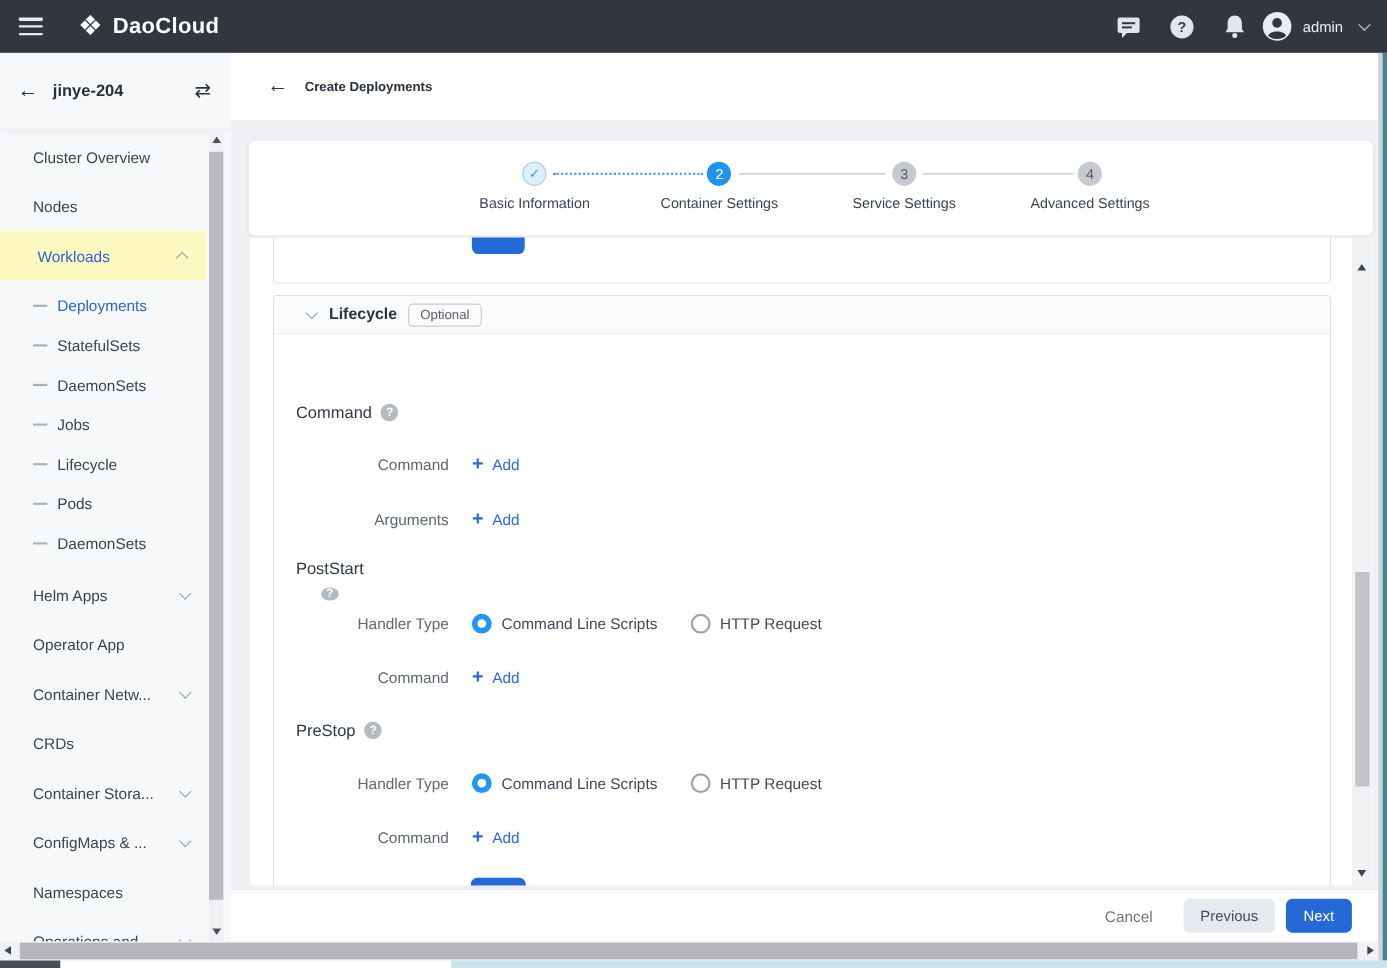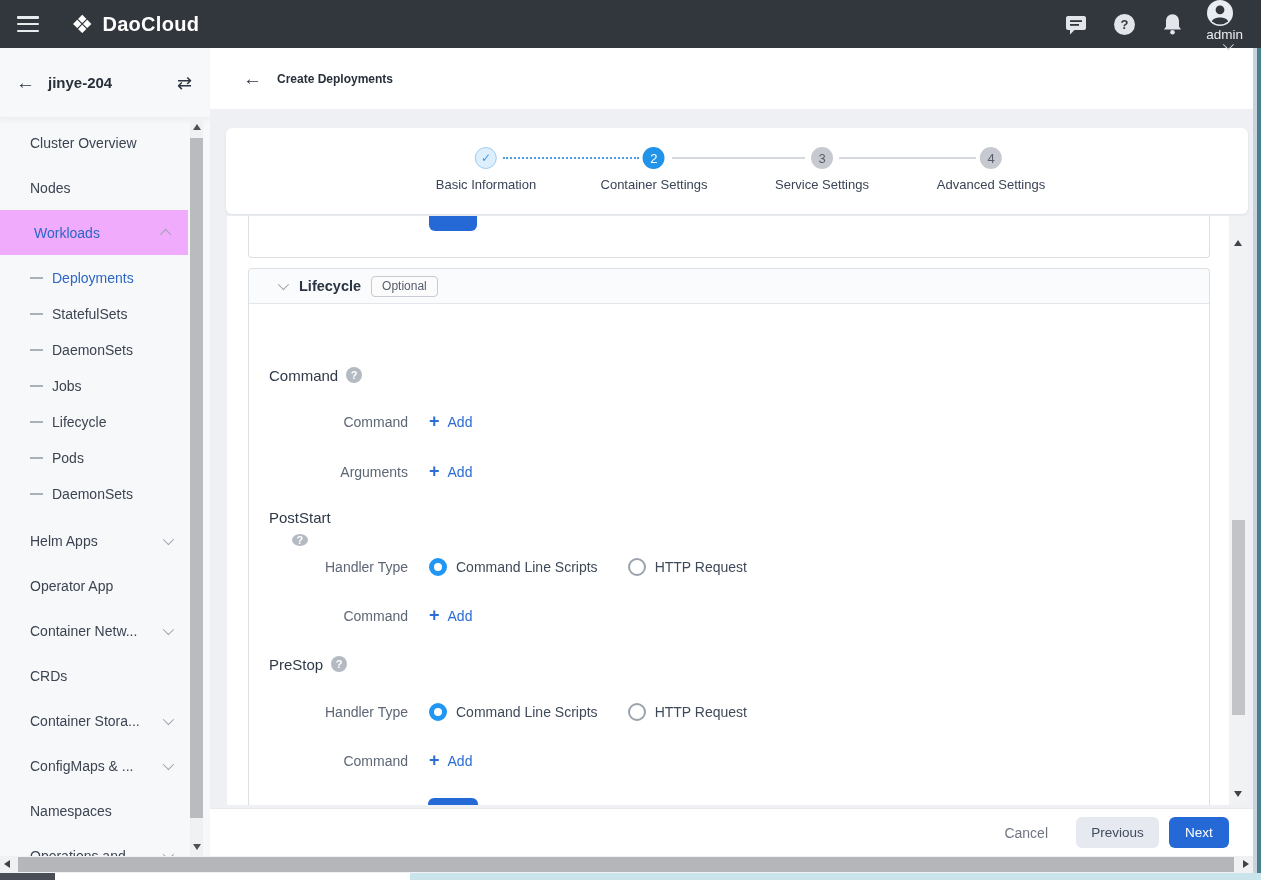--- a/index.html
+++ b/index.html
@@ -9,38 +9,38 @@
   
   .topbar{position:absolute;left:0;top:0;width:1261px;height:48px;background:#32363d;
     display:flex;align-items:center;color:#fff;z-index:30;}
   .hamburger{width:22px;height:16px;margin-left:17px;display:flex;flex-direction:column;justify-content:space-between;cursor:pointer;}
   .hamburger span{display:block;height:2.5px;background:#e8ebee;border-radius:1px;}
   .brand{display:flex;align-items:center;margin-left:32px;gap:9px;}
   .brand-icon{font-size:25px;color:#fff;line-height:1;}
   .brand-name{font-size:20px;font-weight:bold;letter-spacing:.3px;color:#fff;}
   .topbar-right{margin-left:auto;display:flex;align-items:center;padding-right:18px;}
   .tb-ic{margin-left:26px;display:flex;align-items:center;cursor:pointer;}
-  .tb-user{display:flex;align-items:center;margin-left:14px;cursor:pointer;flex-direction:column;}
+  .tb-user{display:flex;align-items:center;margin-left:14px;cursor:pointer;}
   .tb-username{font-size:13.5px;color:#eceef1;margin-left:9px;}
   .chev{display:inline-block;width:8px;height:8px;border-right:1.6px solid #9aa1ab;border-bottom:1.6px solid #9aa1ab;}
   .chev.down{transform:rotate(45deg) translateY(-2px);}
   .chev.up{transform:rotate(-135deg) translateY(-2px);}
   .chev.light{border-color:#cfd4da;margin-left:14px;}
 
   
   .sidebar{position:absolute;left:0;top:48px;width:210px;height:808px;background:#f7f8fa;overflow:hidden;z-index:10;}
   .sidebar-header{height:70px;display:flex;align-items:center;padding:0 18px 0 16px;
     border-bottom:1px solid #eceef1;box-shadow:0 2px 6px rgba(40,50,70,.06);position:relative;z-index:2;background:#f7f8fa;}
   .back-arrow{font-size:19px;color:#2b3442;line-height:1;cursor:pointer;}
   .cluster-name{font-size:15px;font-weight:bold;color:#27303b;margin-left:13px;}
   .switch-ic{margin-left:auto;font-size:18px;color:#2b3442;cursor:pointer;}
   .side-nav{position:absolute;left:0;top:72px;width:188px;bottom:0;overflow:hidden;}
   .nav-item{height:45px;display:flex;align-items:center;padding:0 17px 0 30px;font-size:14px;color:#3c4452;cursor:pointer;}
   .nav-item .chev{margin-left:auto;}
-  .nav-item.active-parent{background:#f0abfc;color:#2c66c6;padding-left:34px;}
+  .nav-item.active-parent{background:#fef9c3;color:#2c66c6;padding-left:34px;}
   .nav-sub{padding:5px 0 3px 0;}
   .nav-subitem{height:36px;display:flex;align-items:center;padding-left:30px;font-size:14px;color:#3c4452;cursor:pointer;}
   .dash{width:13px;height:2px;background:#abb1ba;margin-right:9px;flex:none;}
   .nav-subitem.active{color:#2c66c6;}
   .spacer3{height:3px;}
 
   
   .side-scroll{position:absolute;left:190px;top:70px;width:13px;height:738px;background:#f0f1f2;z-index:3;}
   .side-scroll .thumb{position:absolute;left:0;top:20px;width:13px;height:680px;background:#b9bbbe;}
   .tri{width:0;height:0;position:absolute;left:3px;}

